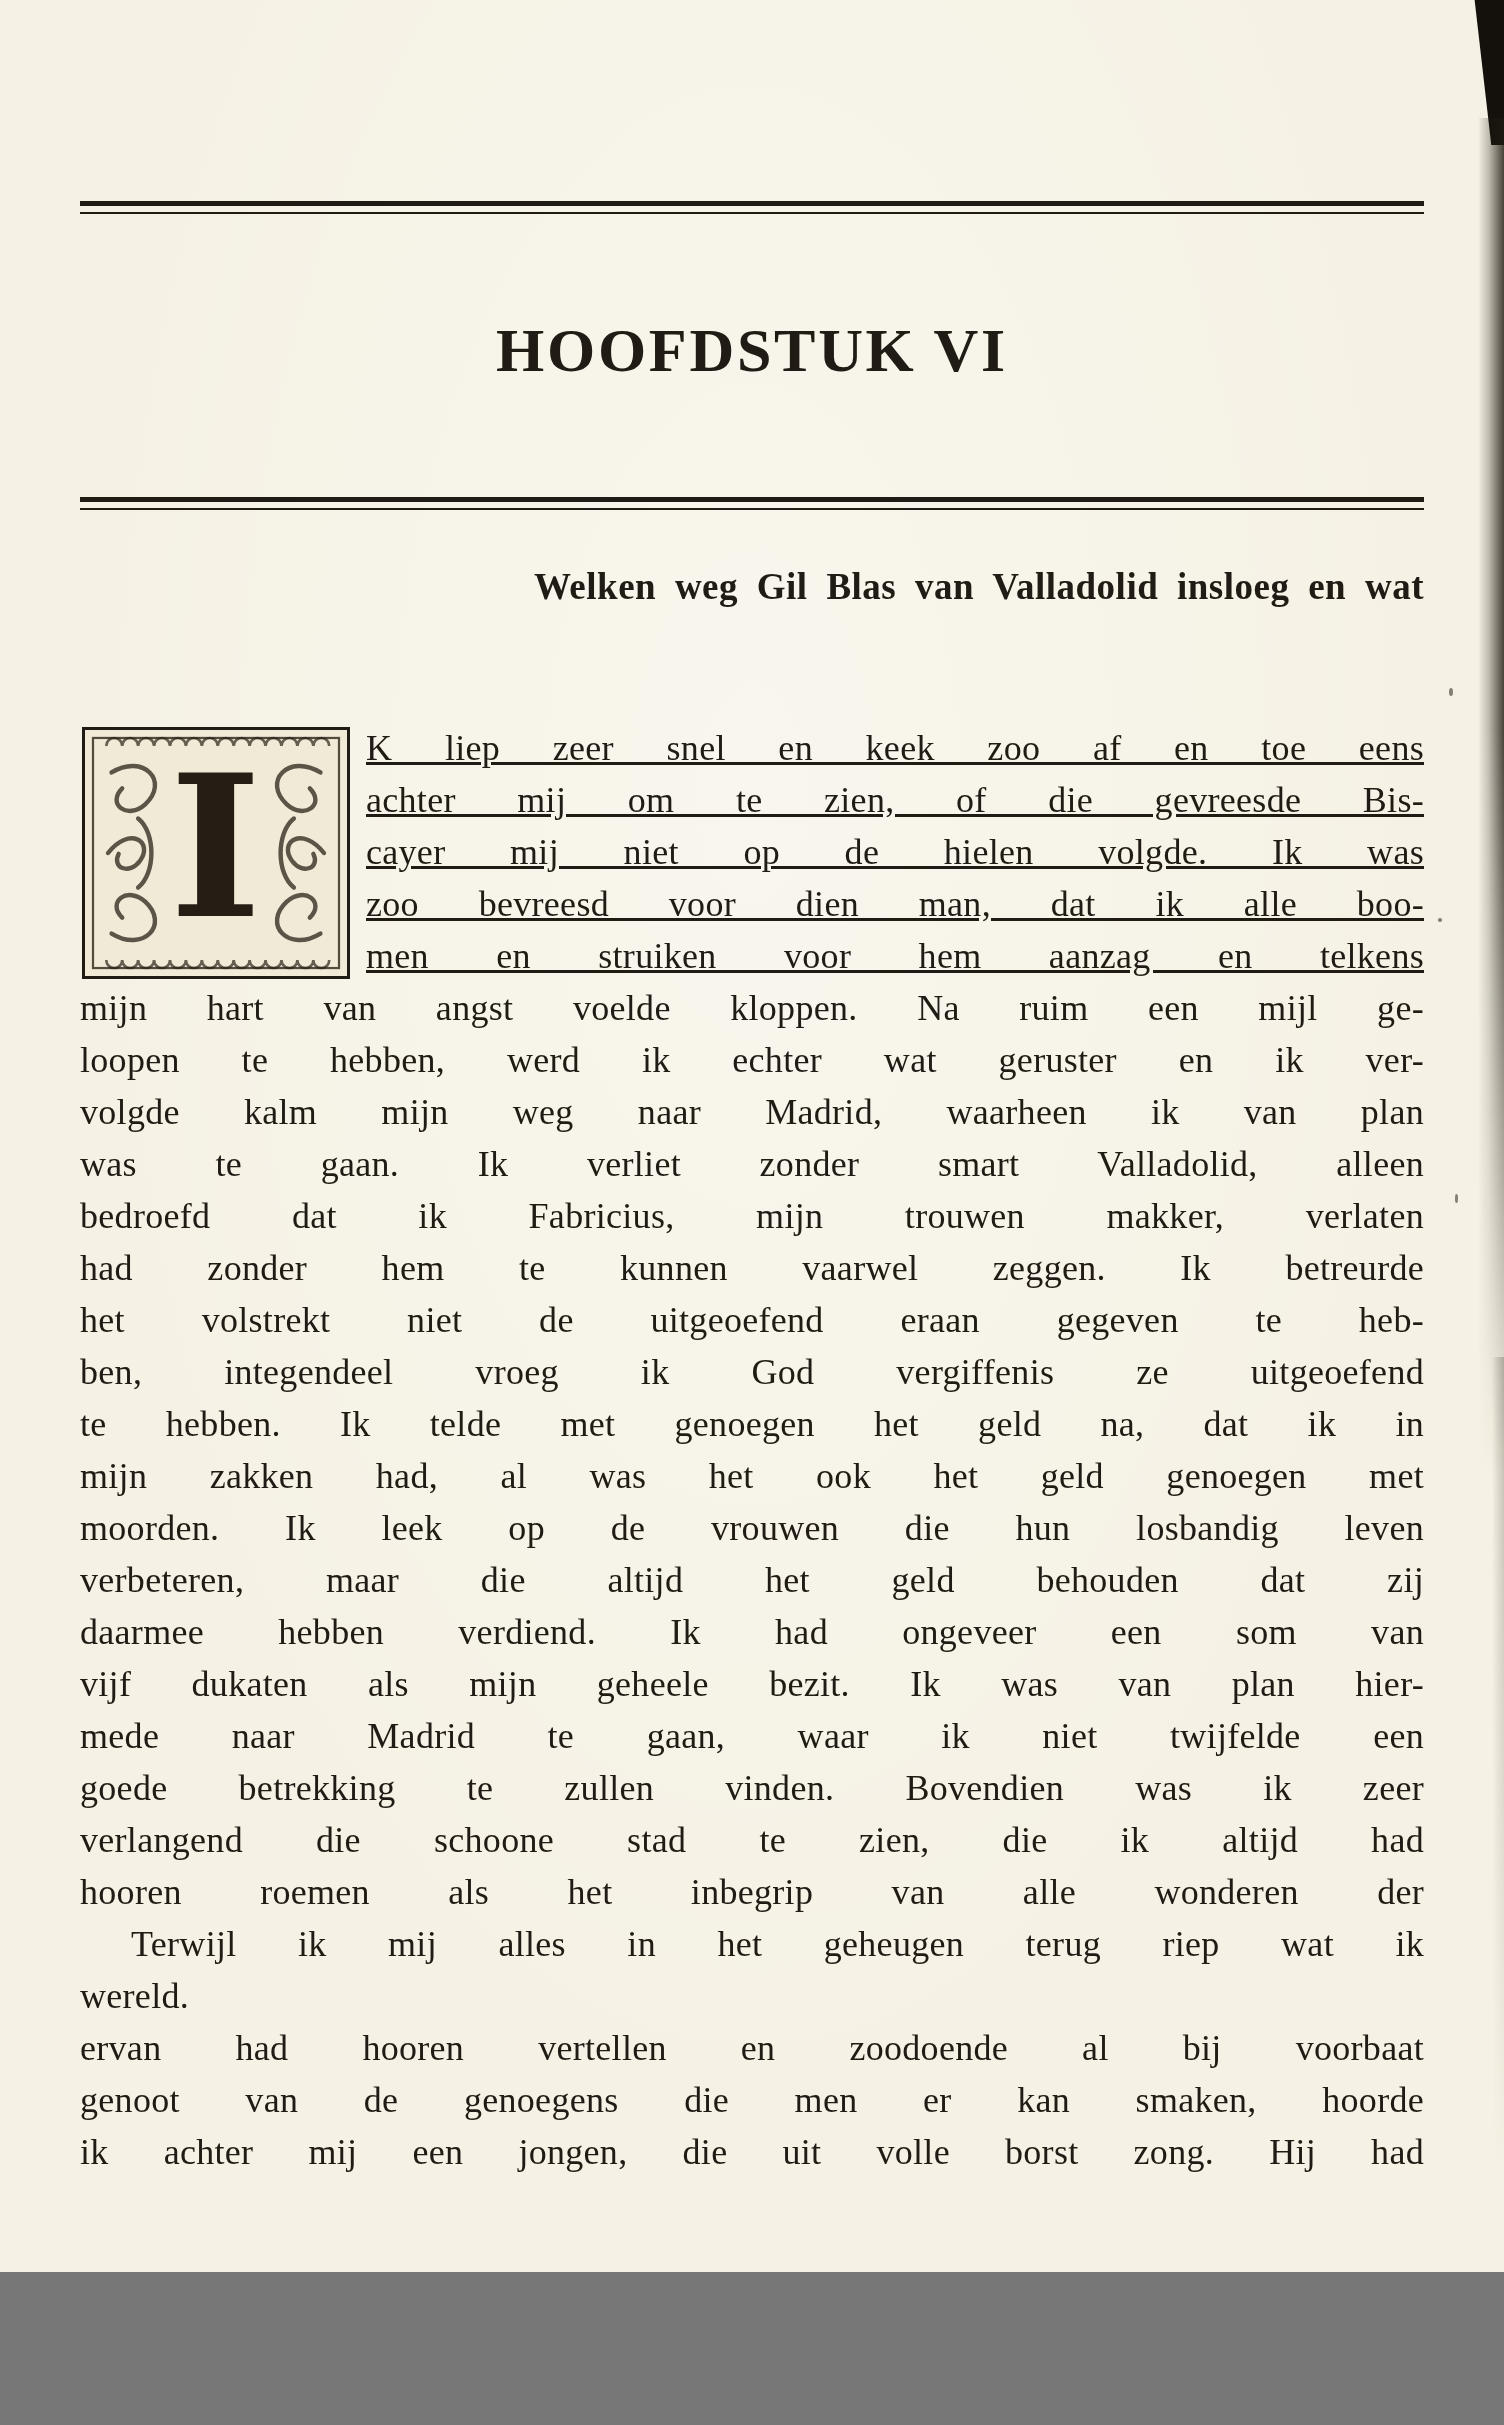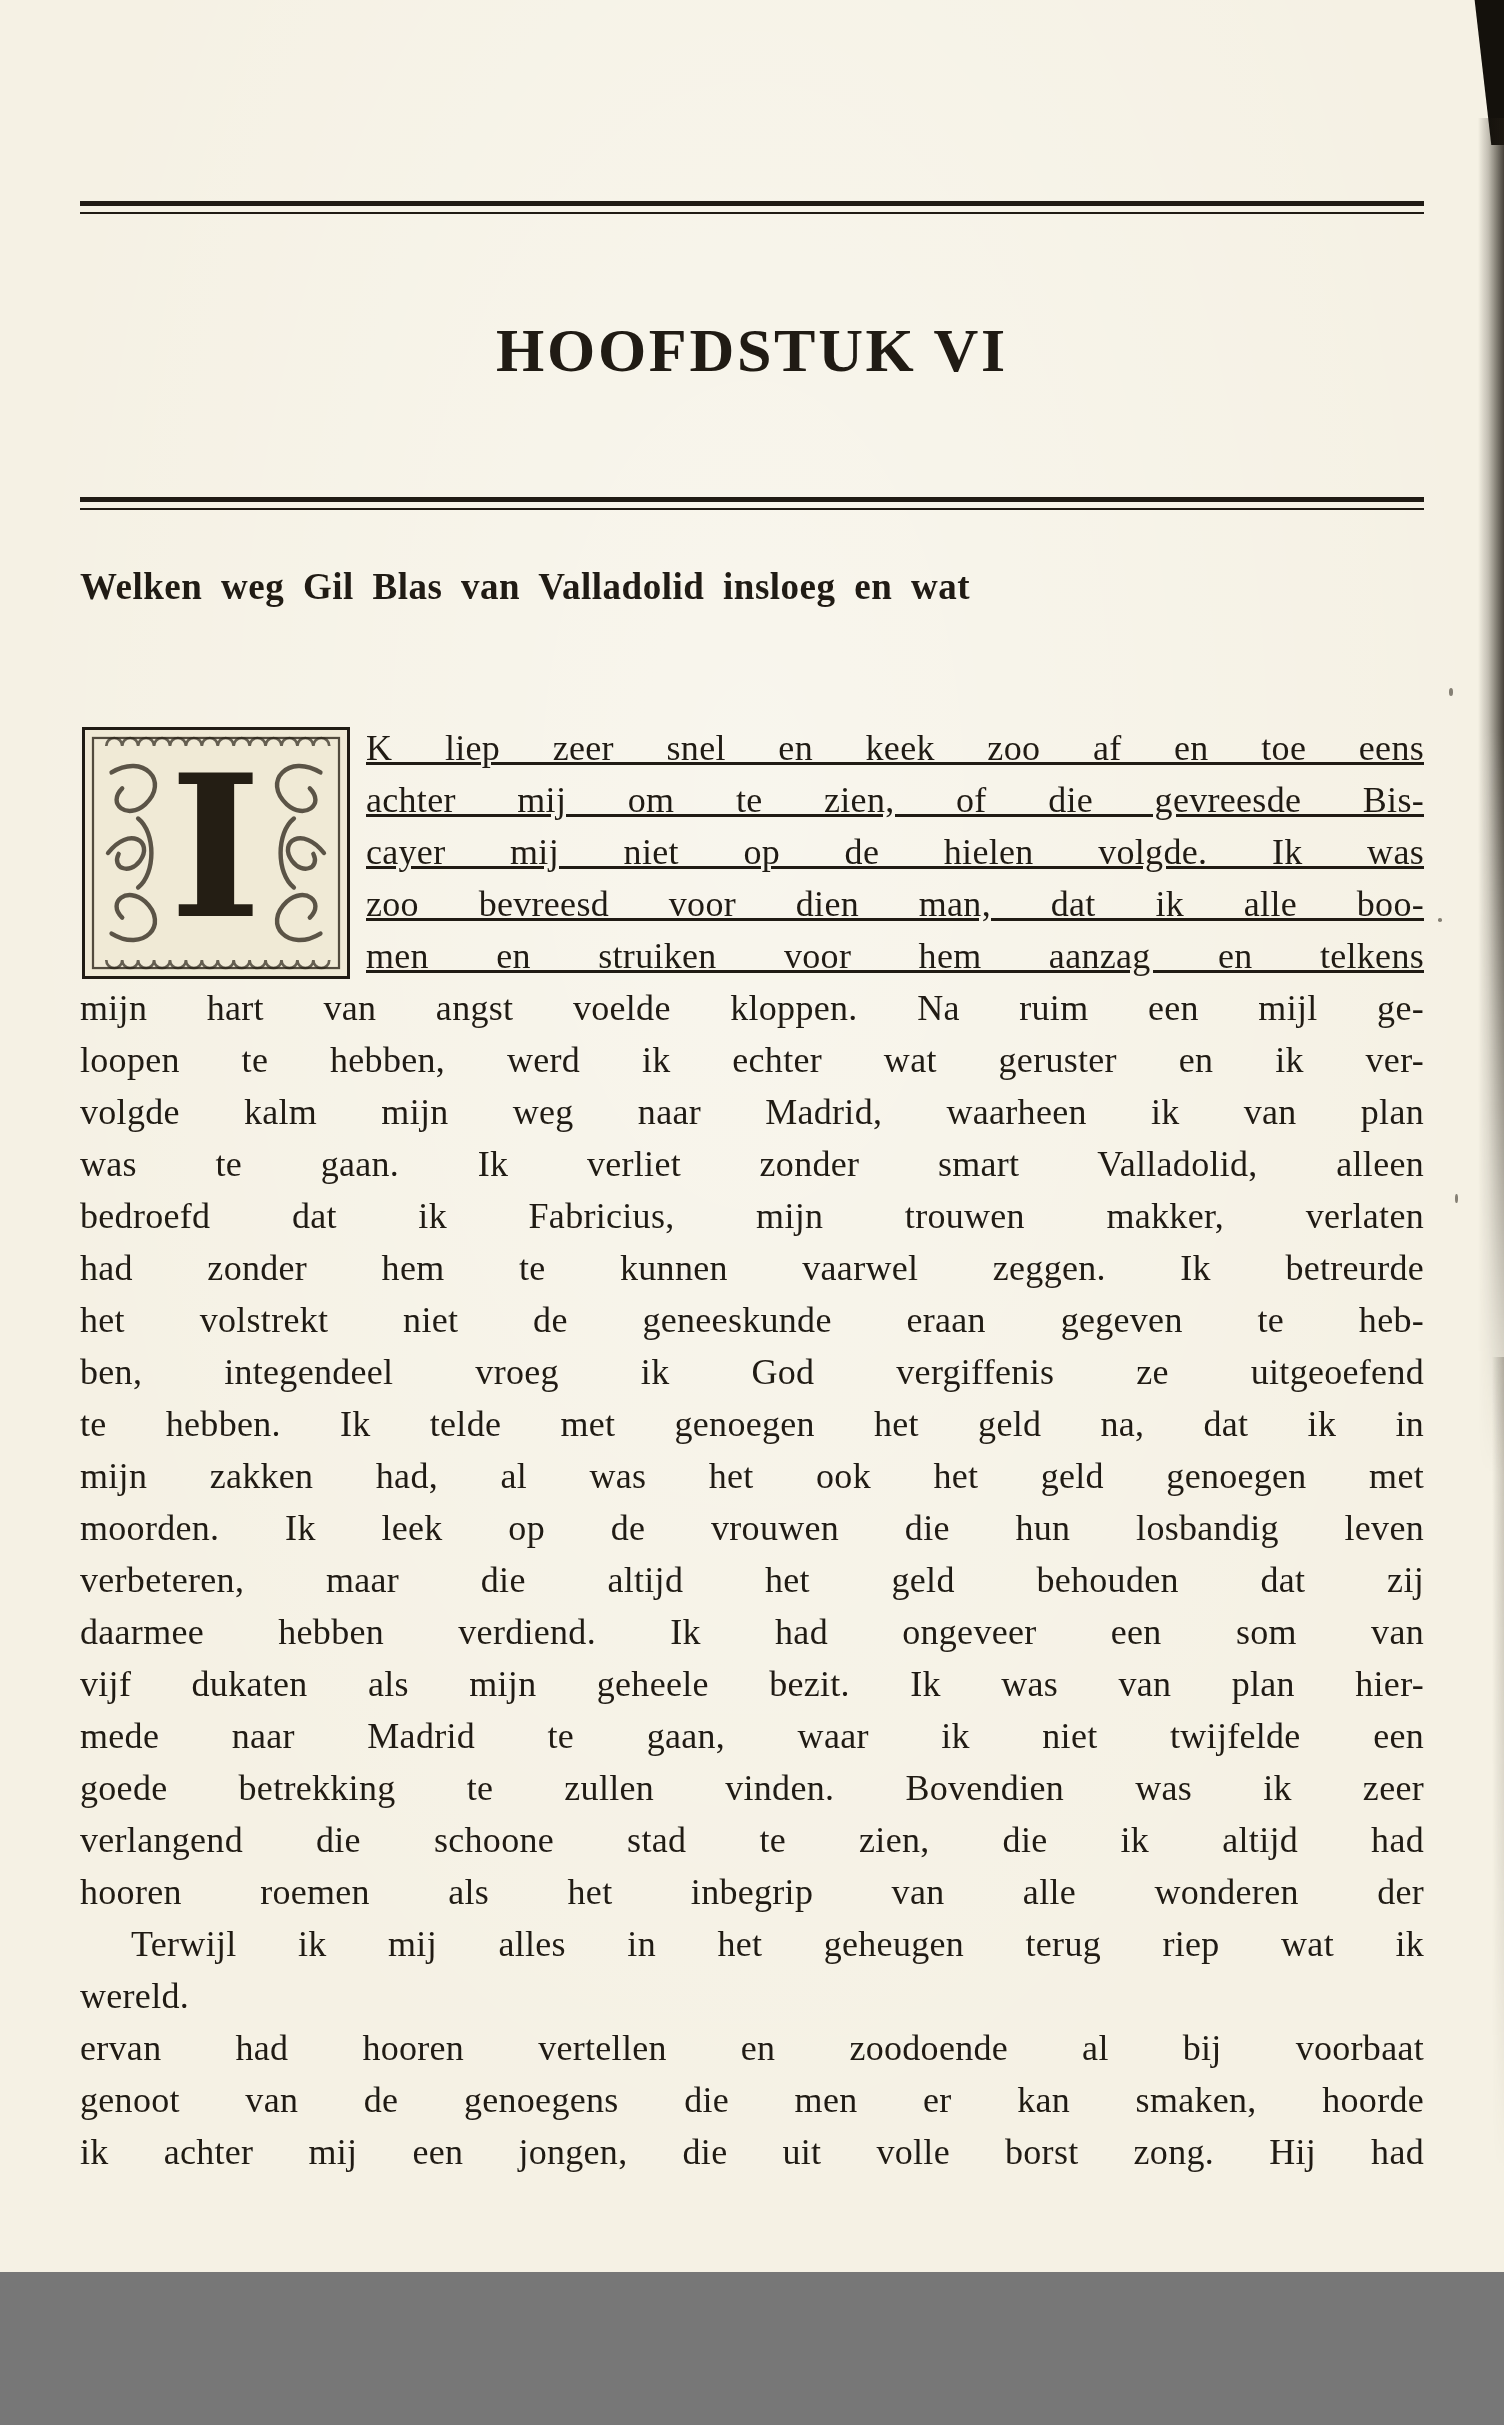--- a/index.html
+++ b/index.html
@@ -25,21 +25,21 @@
   .rule-title { top: 497px; }
 
   .chapter-title {
     position: absolute; top: 315px; left: 80px; width: 1344px;
     text-align: center;
     font-size: 62px; font-weight: bold; letter-spacing: 2.7px;
   }
 
   .subtitle {
     position: absolute; top: 561px; left: 80px; width: 1344px;
-    text-align: left;
+    text-align: right;
     font-size: 37px; font-weight: bold; line-height: 51px;
     word-spacing: 9px; letter-spacing: 0.5px;
   }
 
   .body-text {
     position: absolute; top: 722px; left: 80px; width: 1344px;
     font-size: 36px; line-height: 52px; letter-spacing: 0.3px;
   }
   .bline {
     height: 52px;
@@ -135,21 +135,21 @@
       <div class="bline wrap">achter mij om te zien, of die gevreesde Bis-</div>
       <div class="bline wrap">cayer mij niet op de hielen volgde. Ik was</div>
       <div class="bline wrap">zoo bevreesd voor dien man, dat ik alle boo-</div>
       <div class="bline wrap">men en struiken voor hem aanzag en telkens</div>
       <div class="bline">mijn hart van angst voelde kloppen. Na ruim een mijl ge-</div>
       <div class="bline">loopen te hebben, werd ik echter wat geruster en ik ver-</div>
       <div class="bline">volgde kalm mijn weg naar Madrid, waarheen ik van plan</div>
       <div class="bline">was te gaan. Ik verliet zonder smart Valladolid, alleen</div>
       <div class="bline">bedroefd dat ik Fabricius, mijn trouwen makker, verlaten</div>
       <div class="bline">had zonder hem te kunnen vaarwel zeggen. Ik betreurde</div>
-      <div class="bline">het volstrekt niet de geneeskunde eraan gegeven te heb-</div>
+      <div class="bline">het volstrekt niet de uitgeoefend eraan gegeven te heb-</div>
       <div class="bline">ben, integendeel vroeg ik God vergiffenis ze uitgeoefend</div>
       <div class="bline">te hebben. Ik telde met genoegen het geld na, dat ik in</div>
       <div class="bline">mijn zakken had, al was het ook het geld genoegen met</div>
       <div class="bline">moorden. Ik leek op de vrouwen die hun losbandig leven</div>
       <div class="bline">verbeteren, maar die altijd het geld behouden dat zij</div>
       <div class="bline">daarmee hebben verdiend. Ik had ongeveer een som van</div>
       <div class="bline">vijf dukaten als mijn geheele bezit. Ik was van plan hier-</div>
       <div class="bline">mede naar Madrid te gaan, waar ik niet twijfelde een</div>
       <div class="bline">goede betrekking te zullen vinden. Bovendien was ik zeer</div>
       <div class="bline">verlangend die schoone stad te zien, die ik altijd had</div>

